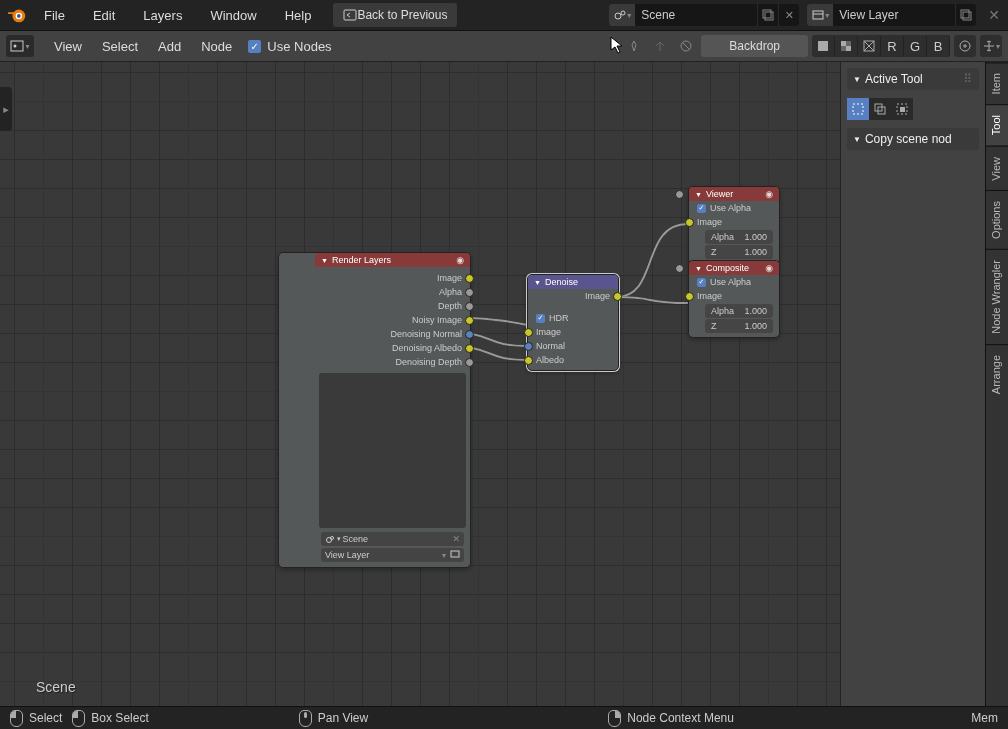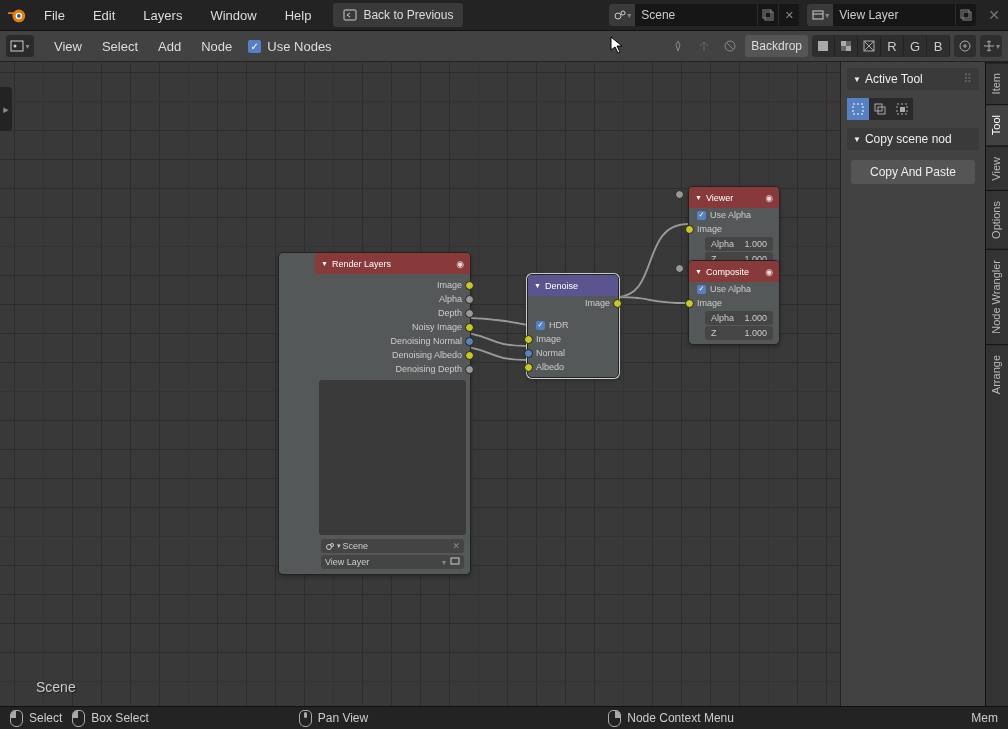--- a/index.html
+++ b/index.html
@@ -1,35 +1,35 @@
 <!DOCTYPE html>
 <html><head>
 <meta charset="utf-8">
 <style>
 html,body{margin:0;padding:0;width:1008px;height:729px;background:#1d1d1d;font-family:sans-serif;font-size:11px;color:#ccc;overflow:hidden;}
 .topbar{height:30px;background:#232323;display:flex;align-items:center;border-bottom:1px solid #111;}
 .logo{width:22px;height:22px;margin:0 6px;}
 .menu{display:flex;gap:8px;}
 .menu span{padding:6px 10px;color:#ddd;font-size:13px;}
-.top-btn{background:#3a3a3a;border-radius:3px;padding:5px 10px;margin-left:12px;display:flex;align-items:center;gap:6px;color:#ddd;font-size:12px;}
+.top-btn{background:#3a3a3a;border-radius:3px;padding:5px 10px;margin-left:12px;display:flex;align-items:center;color:#ddd;font-size:12px;}
 .spacer{flex:1;}
 .scene-field{display:flex;align-items:center;background:#161616;border-radius:3px;margin:0 4px;height:22px;}
 .scene-field .icon{width:26px;height:22px;background:#3a3a3a;border-radius:3px 0 0 3px;display:flex;align-items:center;justify-content:center;}
 .scene-field input{background:transparent;border:none;color:#ccc;padding:0 6px;width:110px;font-size:12px;outline:none;}
 .scene-field .btn{width:20px;height:22px;display:flex;align-items:center;justify-content:center;color:#888;border-left:1px solid #2a2a2a;}
 .close-x{color:#777;padding:0 8px;font-size:14px;}
 
 .toolbar2{height:30px;background:#424242;display:flex;align-items:center;border-bottom:1px solid #222;padding:0 6px;}
 .editor-type{width:28px;height:22px;background:#2a2a2a;border-radius:3px;display:flex;align-items:center;justify-content:center;margin-right:10px;}
 .toolbar2 .menu2 span{padding:4px 10px;color:#ddd;font-size:13px;}
 .menu2{display:flex;}
 .checkbox{display:flex;align-items:center;gap:6px;margin-left:6px;color:#ddd;font-size:13px;}
 .checkbox .box{width:13px;height:13px;background:#5680c2;border-radius:2px;display:flex;align-items:center;justify-content:center;color:#fff;font-size:10px;}
 .toolbar2 .right{margin-left:auto;display:flex;align-items:center;gap:4px;}
-.backdrop{background:#555;border-radius:3px;padding:4px 6px;color:#ddd;font-size:12px;}
+.backdrop{background:#555;border-radius:3px;padding:4px 28px;color:#ddd;font-size:12px;}
 .icon-btn{width:22px;height:22px;border-radius:3px;display:flex;align-items:center;justify-content:center;color:#ccc;}
 .icon-btn.dark{background:#2e2e2e;}
 .icon-group{display:flex;background:#2e2e2e;border-radius:3px;}
 .icon-group .icon-btn{border-right:1px solid #222;}
 .letter{font-size:13px;}
 
 .workspace{position:relative;width:1008px;height:647px;display:flex;}
 .grid{
   position:relative;flex:1;
   background-color:#393939;
@@ -39,21 +39,21 @@
     linear-gradient(#2d2d2d 1px,transparent 1px),
     linear-gradient(90deg,#2d2d2d 1px,transparent 1px);
   background-size:145px 145px,145px 145px,29px 29px,29px 29px;
   background-position:-102px -106px,-102px -106px,-102px -106px,-102px -106px;
 }
 .expand-tab{position:absolute;left:0;top:25px;width:12px;height:44px;background:#232323;border-radius:0 4px 4px 0;display:flex;align-items:center;justify-content:center;color:#888;}
 .scene-label{position:absolute;left:36px;bottom:14px;font-size:14px;color:#ccc;text-shadow:1px 1px 0 #222;}
 
 .node{position:absolute;background:#555859;border:1px solid #222;border-radius:5px;box-shadow:0 2px 4px rgba(0,0,0,.3);}
 .node.outline-white{box-shadow:0 0 0 1px #ccc,0 2px 4px rgba(0,0,0,.3);}
-.node-header{height:21px;display:flex;align-items:center;padding:0 6px;font-size:9px;color:#fff;border-radius:4px 4px 0 0;gap:4px;}
+.node-header{height:14px;display:flex;align-items:center;padding:0 6px;font-size:9px;color:#fff;border-radius:4px 4px 0 0;gap:4px;}
 .node-header.red{background:#883a3a;}
 .node-header.purple{background:#5b558f;}
 .collapse-tri{font-size:7px;}
 .node-header .right-icon{margin-left:auto;opacity:.8;}
 .node-row{position:relative;height:14px;display:flex;align-items:center;padding:0 8px;font-size:9px;color:#ccc;}
 .node-row.out{justify-content:flex-end;}
 .node-row.in{justify-content:flex-start;}
 .socket{position:absolute;width:7px;height:7px;border-radius:50%;background:#c7c729;border:1px solid #222;top:3px;}
 .socket.gray{background:#999;}
 .socket.blue{background:#5984bb;}
@@ -410,21 +410,20 @@
           <svg width="14" height="14">
             <rect x="2" y="2" width="10" height="10" fill="none" stroke="#aaa" stroke-dasharray="2"></rect>
             <rect x="5" y="5" width="5" height="5" fill="#aaa"></rect>
           </svg>
         </div>
     </div>
     <div class="panel-header">
         <span class="tri">▼</span>
         <span>Copy scene nod</span>
       </div>
-    <div class="panel-btn">Copy And Paste</div>
   </div>
 
   <div class="tabs">
     <div class="tab">Item</div>
     <div class="tab active">Tool</div>
     <div class="tab">View</div>
     <div class="tab">Options</div>
     <div class="tab">Node Wrangler</div>
     <div class="tab">Arrange</div>
   </div>

